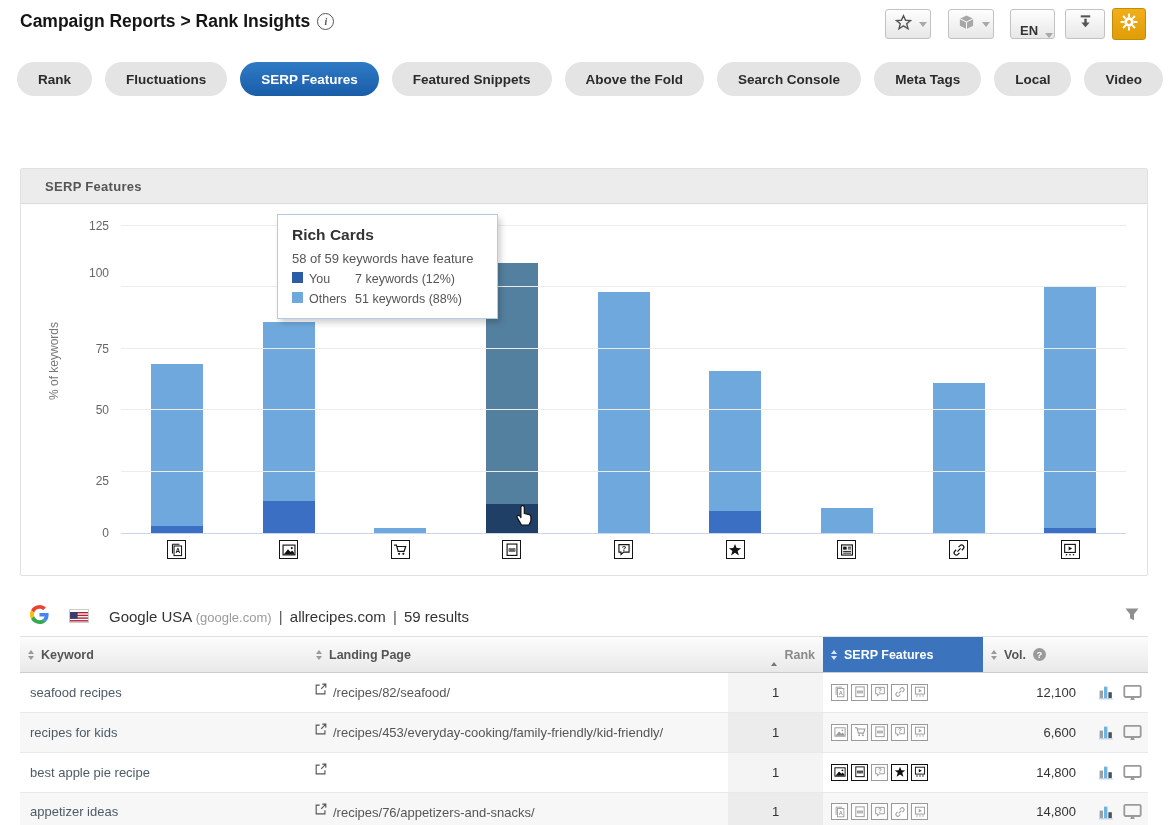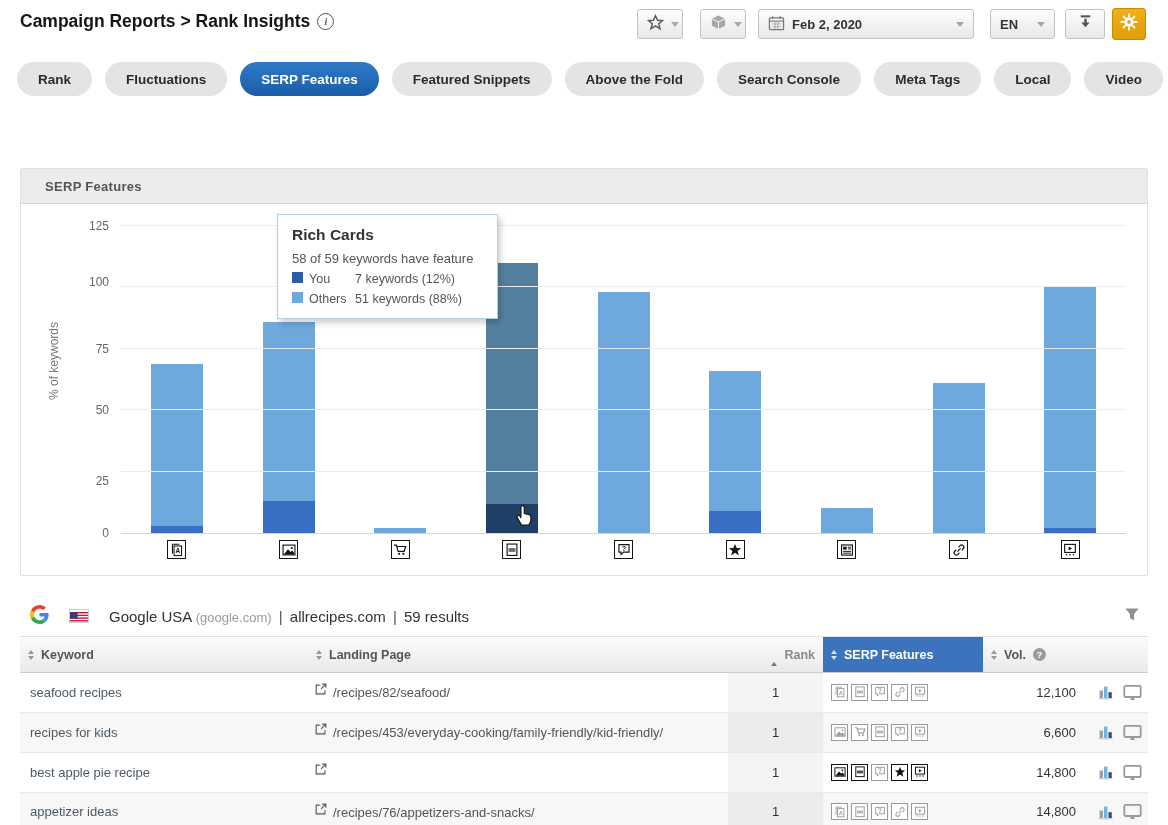--- a/index.html
+++ b/index.html
@@ -17,21 +17,21 @@
   .toolbar{position:absolute;top:8px;right:22px;display:flex;align-items:center;}
   .tbtn{height:30px;background:linear-gradient(#fefefe,#e7e7e7);border:1px solid #c2c2c2;
         border-radius:3px;display:flex;align-items:center;gap:7px;padding:0 9px;box-sizing:border-box;
         cursor:pointer;}
   .caret{width:0;height:0;border-left:4px solid transparent;border-right:4px solid transparent;
          border-top:5px solid #a8a8a8;}
   .tb-star{width:46px;justify-content:space-between;}
   .tb-cube{width:46px;justify-content:space-between;margin-left:17px;}
   .tb-date{width:216px;margin-left:12px;font-size:13px;font-weight:bold;color:#333;}
   .tb-date .caret{margin-left:auto;}
-  .tb-lang{width:65px;margin-left:16px;font-size:13px;font-weight:bold;color:#333;justify-content:space-between;}
+  .tb-lang{width:45px;margin-left:16px;font-size:13px;font-weight:bold;color:#333;justify-content:space-between;align-items:flex-end;}
   .tb-dl{width:40px;margin-left:10px;justify-content:center;}
   .tb-gear{width:34px;height:32px;margin-left:7px;justify-content:center;
            background:linear-gradient(#f2ae1c,#df9d06);border:1px solid #c38c05;}
 
   
   .tabbar{position:absolute;left:17px;top:62px;display:flex;gap:13px;}
   .tab{height:34px;padding:0 21px;border-radius:17px;background:#e4e4e4;color:#2b2b2b;
        font-weight:bold;font-size:13.5px;display:flex;align-items:center;cursor:pointer;white-space:nowrap;}
   .tab.active{background:linear-gradient(#2f7ac5,#1a5da9);color:#fff;}
 
@@ -123,30 +123,20 @@
           </svg></span>
       <span class="caret"></span>
     </div>
     <div class="tbtn tb-cube">
       <span><svg width="17" height="17" viewBox="0 0 18 18">
             <path d="M9 1.5 L16 5 V12.5 L9 16 L2 12.5 V5 Z" fill="#a7a7a7"></path>
             <path d="M2 5 L9 8.5 L16 5 M9 8.5 V16" stroke="#fff" stroke-width="1" fill="none"></path>
           </svg></span>
       <span class="caret"></span>
     </div>
-    <div class="tbtn tb-date">
-      <span><svg width="17" height="16" viewBox="0 0 18 17">
-            <rect x="1.5" y="3" width="15" height="12.5" rx="1" fill="none" stroke="#777" stroke-width="1.4"></rect>
-            <path d="M1.5 6.5 H16.5" stroke="#777" stroke-width="1.2"></path>
-            <path d="M5 1.2 V4 M13 1.2 V4" stroke="#777" stroke-width="1.4"></path>
-            <path d="M4.5 9.5 H13.5 M4.5 12.5 H13.5 M7.5 6.5 V15 M10.5 6.5 V15" stroke="#aaa" stroke-width="1"></path>
-          </svg></span>
-      <span>Feb 2, 2020</span>
-      <span class="caret"></span>
-    </div>
     <div class="tbtn tb-lang">
       <span>EN</span>
       <span class="caret"></span>
     </div>
     <div class="tbtn tb-dl">
       <span><svg width="17" height="17" viewBox="0 0 18 18">
             <path d="M4 2.5 H14" stroke="#555" stroke-width="2.2"></path>
             <path d="M9 5 V10" stroke="#555" stroke-width="2.6"></path>
             <path d="M4.6 9 L9 14 L13.4 9 Z" fill="#555"></path>
           </svg></span>
@@ -185,21 +175,21 @@
     <div class="card-head">
       <span>SERP Features</span>
     </div>
     <div class="card-body">
       <div class="ylab">% of keywords</div>
       <div class="yticks" id="yticks">
           <div class="ytick" style="bottom: -7px;">0</div>
           <div class="ytick" style="bottom: 45px;">25</div>
           <div class="ytick" style="bottom: 115.8px;">50</div>
           <div class="ytick" style="bottom: 177.2px;">75</div>
-          <div class="ytick" style="bottom: 244px;">100</div>
+          <div class="ytick" style="bottom: 253px;">100</div>
           <div class="ytick" style="bottom: 300px;">125</div>
         </div>
       <div class="plot" id="plot">
         <div class="bars" id="bars">
             <div class="bar-slot">
               <div class="bar">
                 <div style="height: 162px; background: rgb(111, 168, 220);"></div>
                 <div style="height: 7px; background: rgb(58, 111, 196);"></div>
               </div>
             </div>

